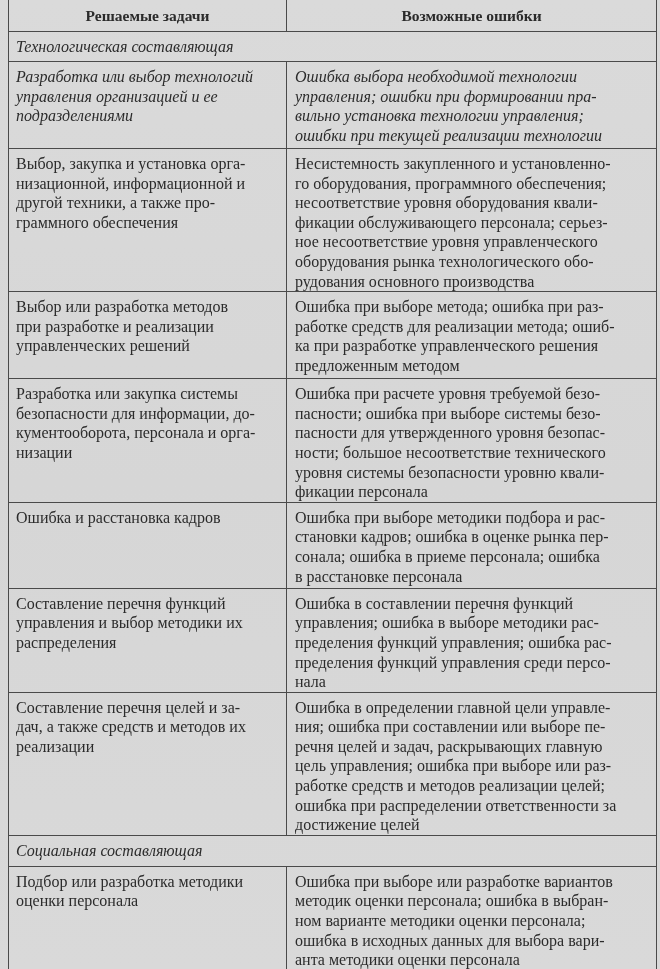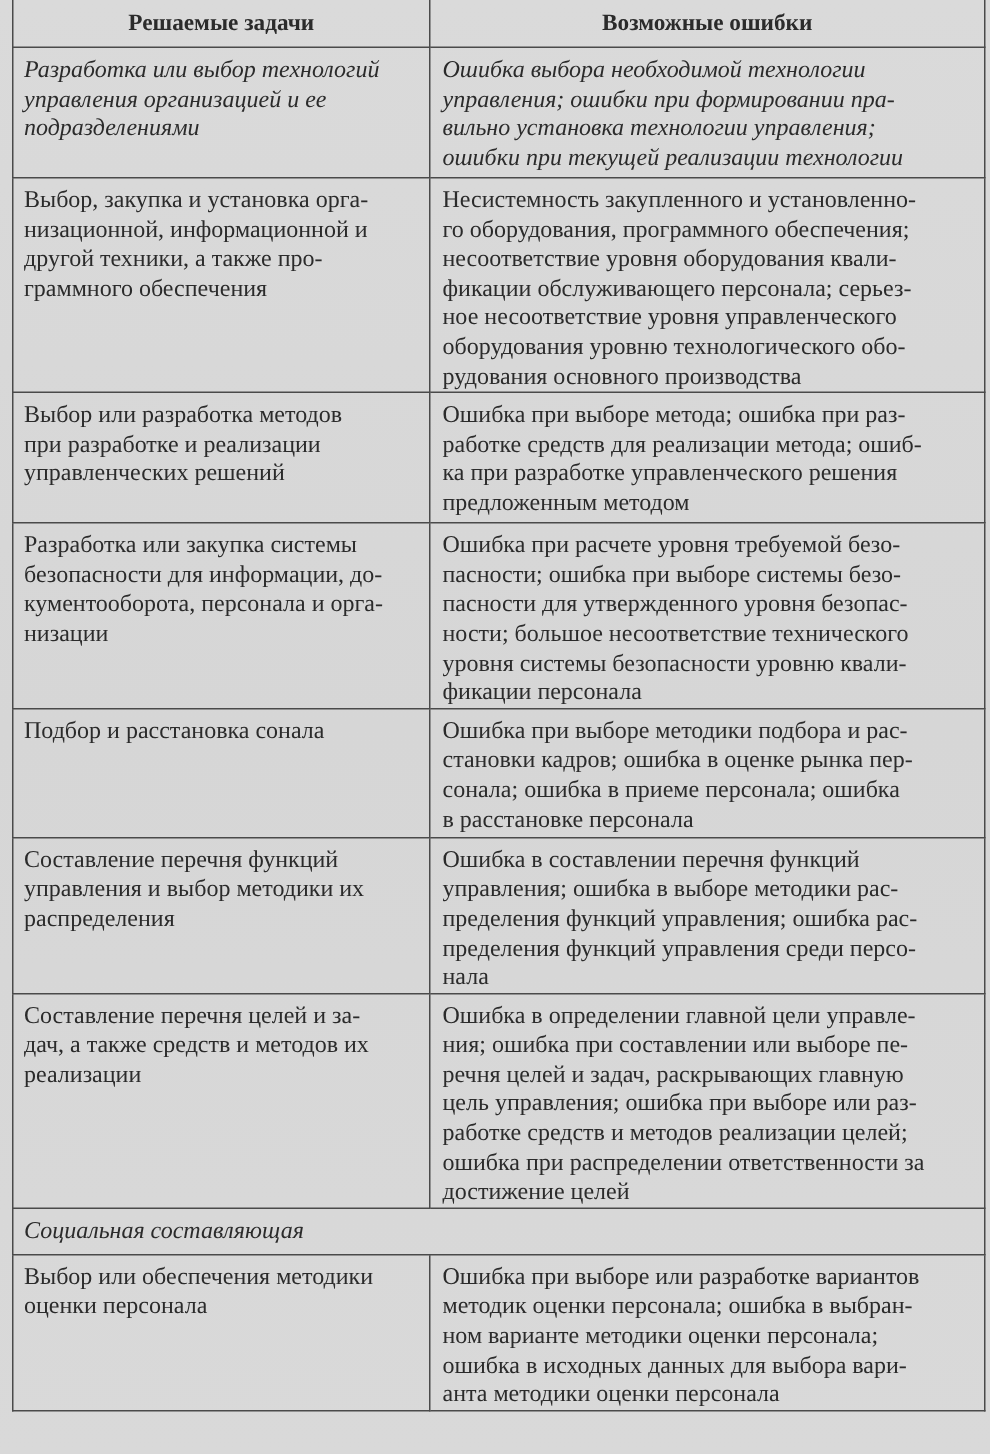--- a/index.html
+++ b/index.html
@@ -64,20 +64,23 @@
   <table class="tbl">
     <colgroup>
         <col class="c1">
         <col class="c2">
       </colgroup>
     <tbody id="tbody">
       <tr class="top-row">
         <th>Решаемые задачи</th>
         <th>Возможные ошибки</th>
       </tr>
+    <tr class="s1">
+          <td colspan="2" class="section">Технологическая составляющая</td>
+        </tr>
         <tr class="r1">
           <td class="task">
             <span class="line">Разработка или выбор технологий</span>
             <span class="line">управления организацией и ее</span>
             <span class="line">подразделениями</span>
           </td>
           <td class="err">
             <span class="line">Ошибка выбора необходимой технологии</span>
             <span class="line">управления; ошибки при формировании пра-</span>
             <span class="line">вильно установка технологии управления;</span>
@@ -90,21 +93,21 @@
             <span class="line">низационной, информационной и</span>
             <span class="line">другой техники, а также про-</span>
             <span class="line">граммного обеспечения</span>
           </td>
           <td class="err">
             <span class="line">Несистемность закупленного и установленно-</span>
             <span class="line">го оборудования, программного обеспечения;</span>
             <span class="line">несоответствие уровня оборудования квали-</span>
             <span class="line">фикации обслуживающего персонала; серьез-</span>
             <span class="line">ное несоответствие уровня управленческого</span>
-            <span class="line">оборудования уровню технологического обо-</span>
+            <span class="line">оборудования рынка технологического обо-</span>
             <span class="line">рудования основного производства</span>
           </td>
         </tr>
         <tr class="r3">
           <td class="task">
             <span class="line">Выбор или разработка методов</span>
             <span class="line">при разработке и реализации</span>
             <span class="line">управленческих решений</span>
           </td>
           <td class="err">
@@ -125,21 +128,21 @@
             <span class="line">Ошибка при расчете уровня требуемой безо-</span>
             <span class="line">пасности; ошибка при выборе системы безо-</span>
             <span class="line">пасности для утвержденного уровня безопас-</span>
             <span class="line">ности; большое несоответствие технического</span>
             <span class="line">уровня системы безопасности уровню квали-</span>
             <span class="line">фикации персонала</span>
           </td>
         </tr>
         <tr class="r5">
           <td class="task">
-            <span class="line">Подбор и расстановка сонала</span>
+            <span class="line">Ошибка и расстановка кадров</span>
           </td>
           <td class="err">
             <span class="line">Ошибка при выборе методики подбора и рас-</span>
             <span class="line">становки кадров; ошибка в оценке рынка пер-</span>
             <span class="line">сонала; ошибка в приеме персонала; ошибка</span>
             <span class="line">в расстановке персонала</span>
           </td>
         </tr>
         <tr class="r6">
           <td class="task">
@@ -169,21 +172,21 @@
             <span class="line">работке средств и методов реализации целей;</span>
             <span class="line">ошибка при распределении ответственности за</span>
             <span class="line">достижение целей</span>
           </td>
         </tr>
         <tr class="s2">
           <td colspan="2" class="section">Социальная составляющая</td>
         </tr>
         <tr class="r8">
           <td class="task">
-            <span class="line">Выбор или обеспечения методики</span>
+            <span class="line">Подбор или разработка методики</span>
             <span class="line">оценки персонала</span>
           </td>
           <td class="err">
             <span class="line">Ошибка при выборе или разработке вариантов</span>
             <span class="line">методик оценки персонала; ошибка в выбран-</span>
             <span class="line">ном варианте методики оценки персонала;</span>
             <span class="line">ошибка в исходных данных для выбора вари-</span>
             <span class="line">анта методики оценки персонала</span>
           </td>
         </tr>

